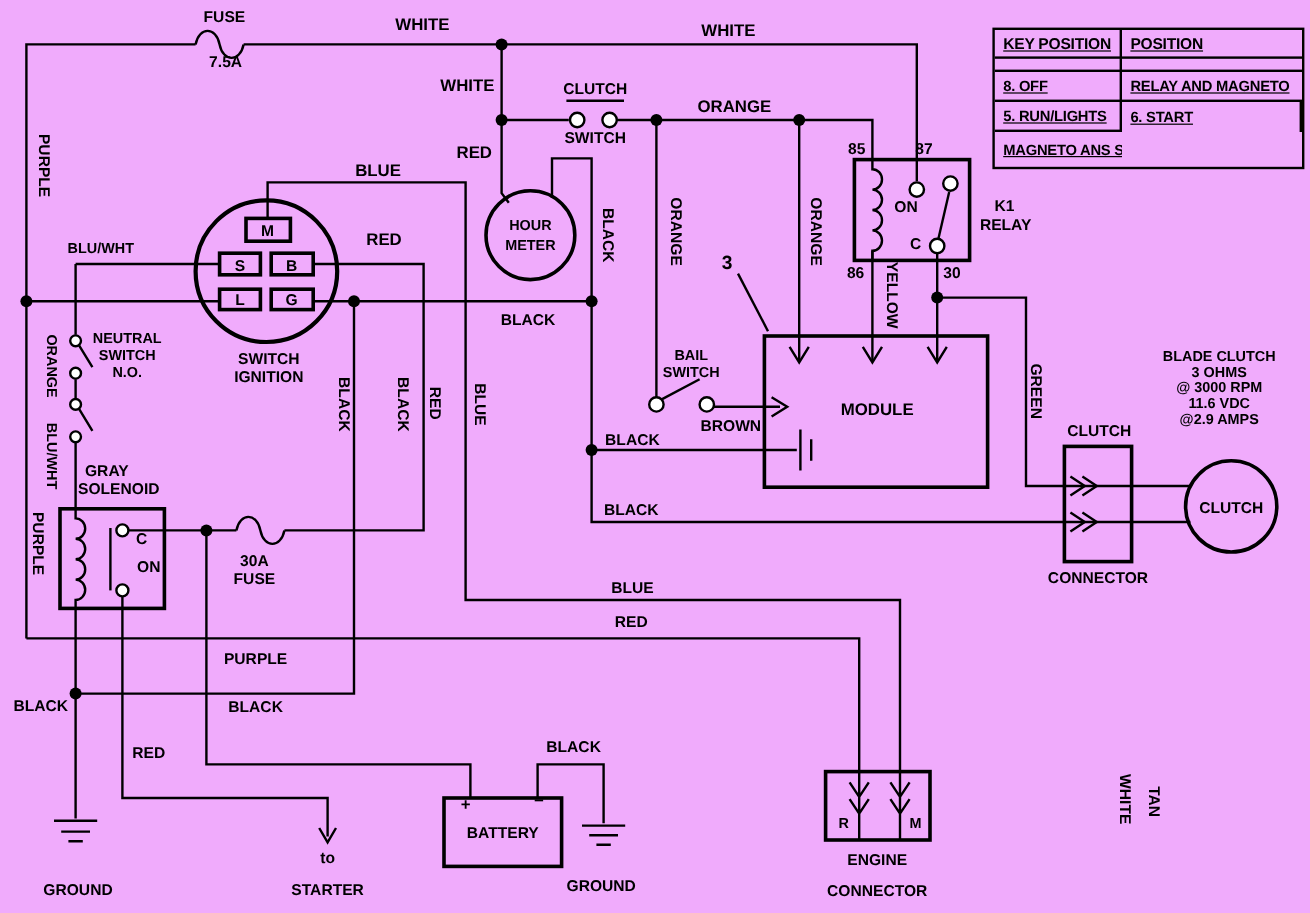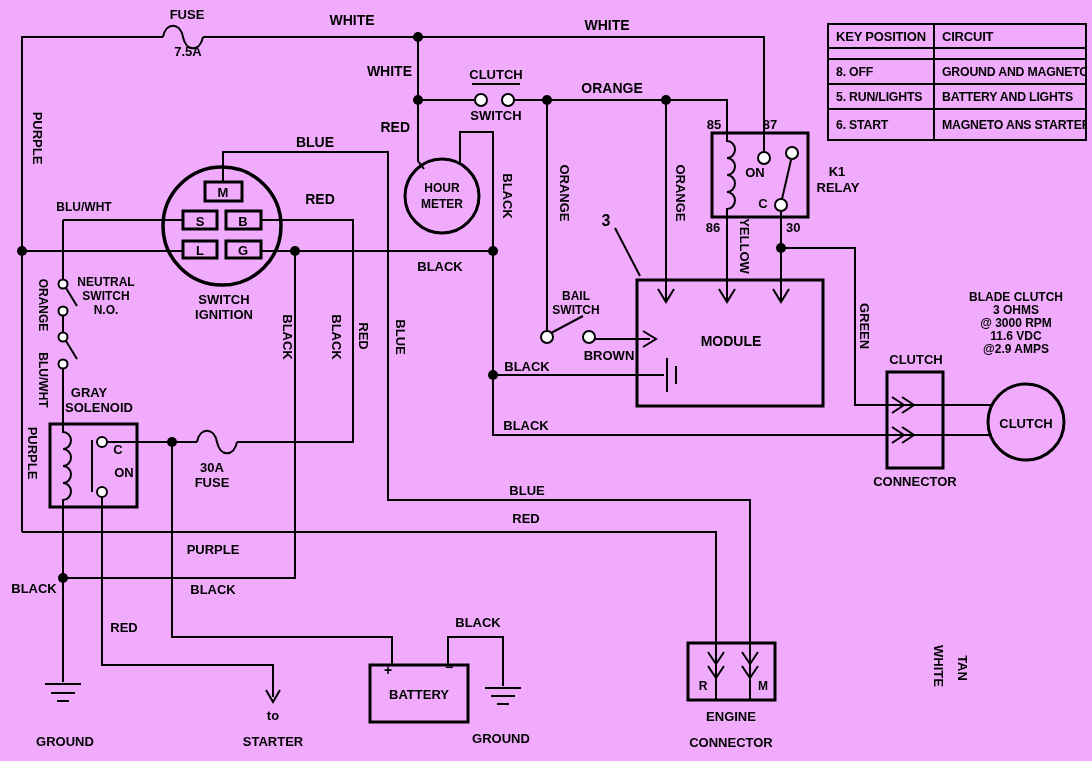--- a/index.html
+++ b/index.html
@@ -15,21 +15,21 @@
                   font-weight:bold;font-size:13px;text-anchor:middle;dominant-baseline:central;}
   #schematic text.s12{font-size:12px}
   #schematic text.s14{font-size:14px}
   #schematic text.s16{font-size:16px}
   #schematic text.left{text-anchor:start}
   #schematic text.right{text-anchor:end}
   .key-table{position:absolute;left:827px;top:23px;width:256px;height:114px;
              border:2.5px solid #000;display:grid;grid-template-columns:106px 1fr;
              grid-template-rows:24px 11px 25px 25px 1fr;}
   .key-table .cell{border-bottom:2px solid #000;padding-left:7px;display:flex;
-                   align-items:center;font-size:12.3px;letter-spacing:-0.2px;white-space:nowrap;overflow:hidden;}
+                   align-items:center;font-size:12.3px;letter-spacing:-0.2px;white-space:nowrap;overflow:hidden;text-decoration:underline;}
   .key-table .c1{border-right:2px solid #000;}
   .key-table .hdr{font-size:13px;}
   .key-table .last{border-bottom:none;}
 </style>
 </head>
 <body>
 
 <div id="stage">
 
 <svg id="schematic" width="1092" height="761" viewBox="0 0 1092 761">
@@ -256,24 +256,23 @@
     <text x="731" y="716">ENGINE</text>
     <text x="731" y="742">CONNECTOR</text>
 
     <text transform="translate(938,666) rotate(90)">WHITE</text>
     <text transform="translate(962,668) rotate(90)">TAN</text>
   </g>
 </svg>
 
 <div class="key-table">
   <div class="cell c1 hdr">KEY POSITION</div>
-  <div class="cell hdr">CIRCUIT</div>
+  <div class="cell hdr">POSITION</div>
   <div class="cell c1"></div>
   <div class="cell"></div>
   <div class="cell c1">8. OFF</div>
-  <div class="cell">GROUND AND MAGNETO</div>
+  <div class="cell">RELAY AND MAGNETO</div>
   <div class="cell c1">5. RUN/LIGHTS</div>
-  <div class="cell">BATTERY AND LIGHTS</div>
   <div class="cell c1 last">6. START</div>
   <div class="cell last">MAGNETO ANS STARTER</div>
 </div>
 
 </div>
 
 </body></html>

